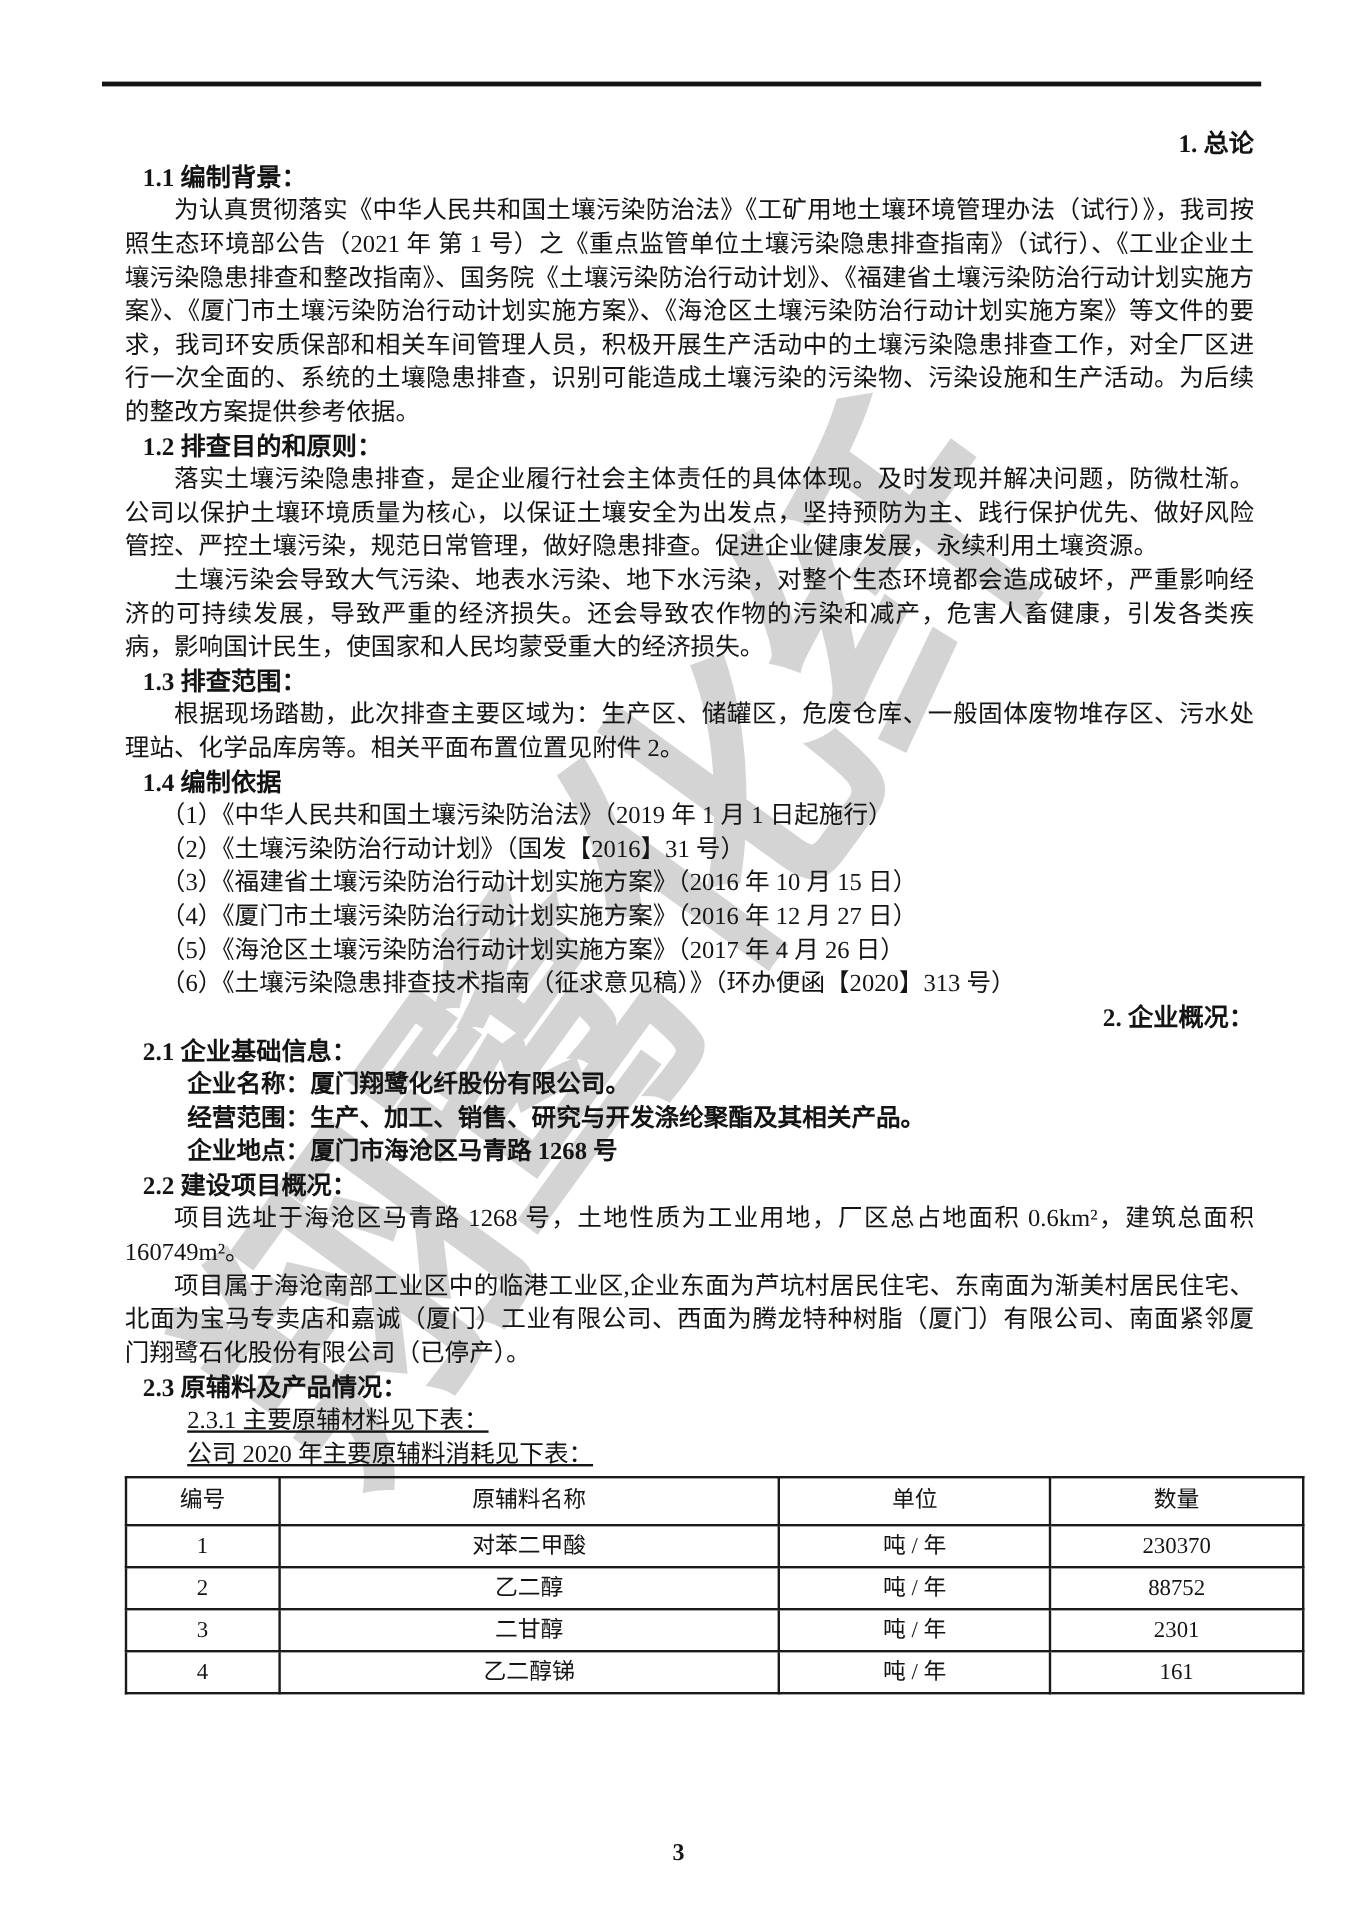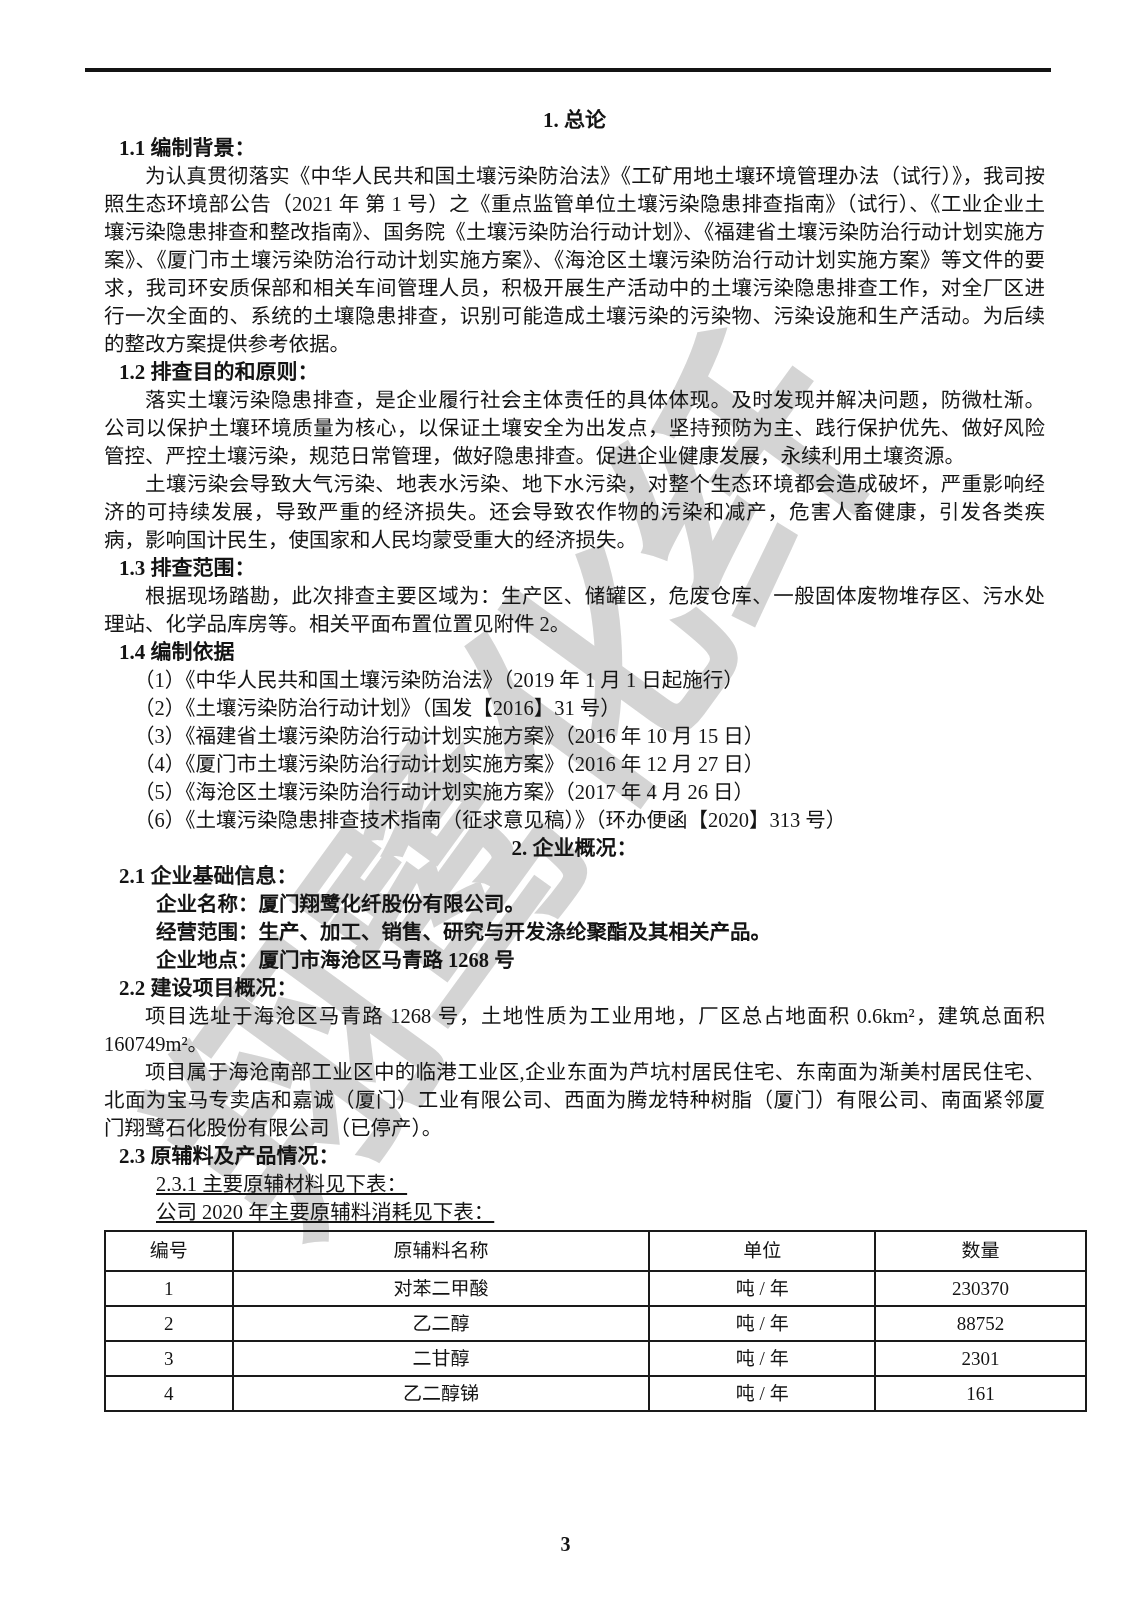--- a/index.html
+++ b/index.html
@@ -40,21 +40,21 @@
     position: relative;
     z-index: 1;
     padding: 106px 86px 0 104px;
     font-size: 20.5px;
     line-height: 28px;
     text-align: justify;
   }
 
   h1.doc-h1 {
     font-size: 21px; font-weight: bold;
-    margin: 0; line-height: 28px; text-align: center;
+    margin: 0; line-height: 28px; text-align: right;
   }
   h2.doc-h2 {
     font-size: 21px; font-weight: bold;
     margin: 0 0 0 15px; line-height: 28px; text-align: left;
   }
   p.para {
     margin: 0;
     text-indent: 2em;
   }
   .list-item { margin-left: 30px; line-height: 28px; }

